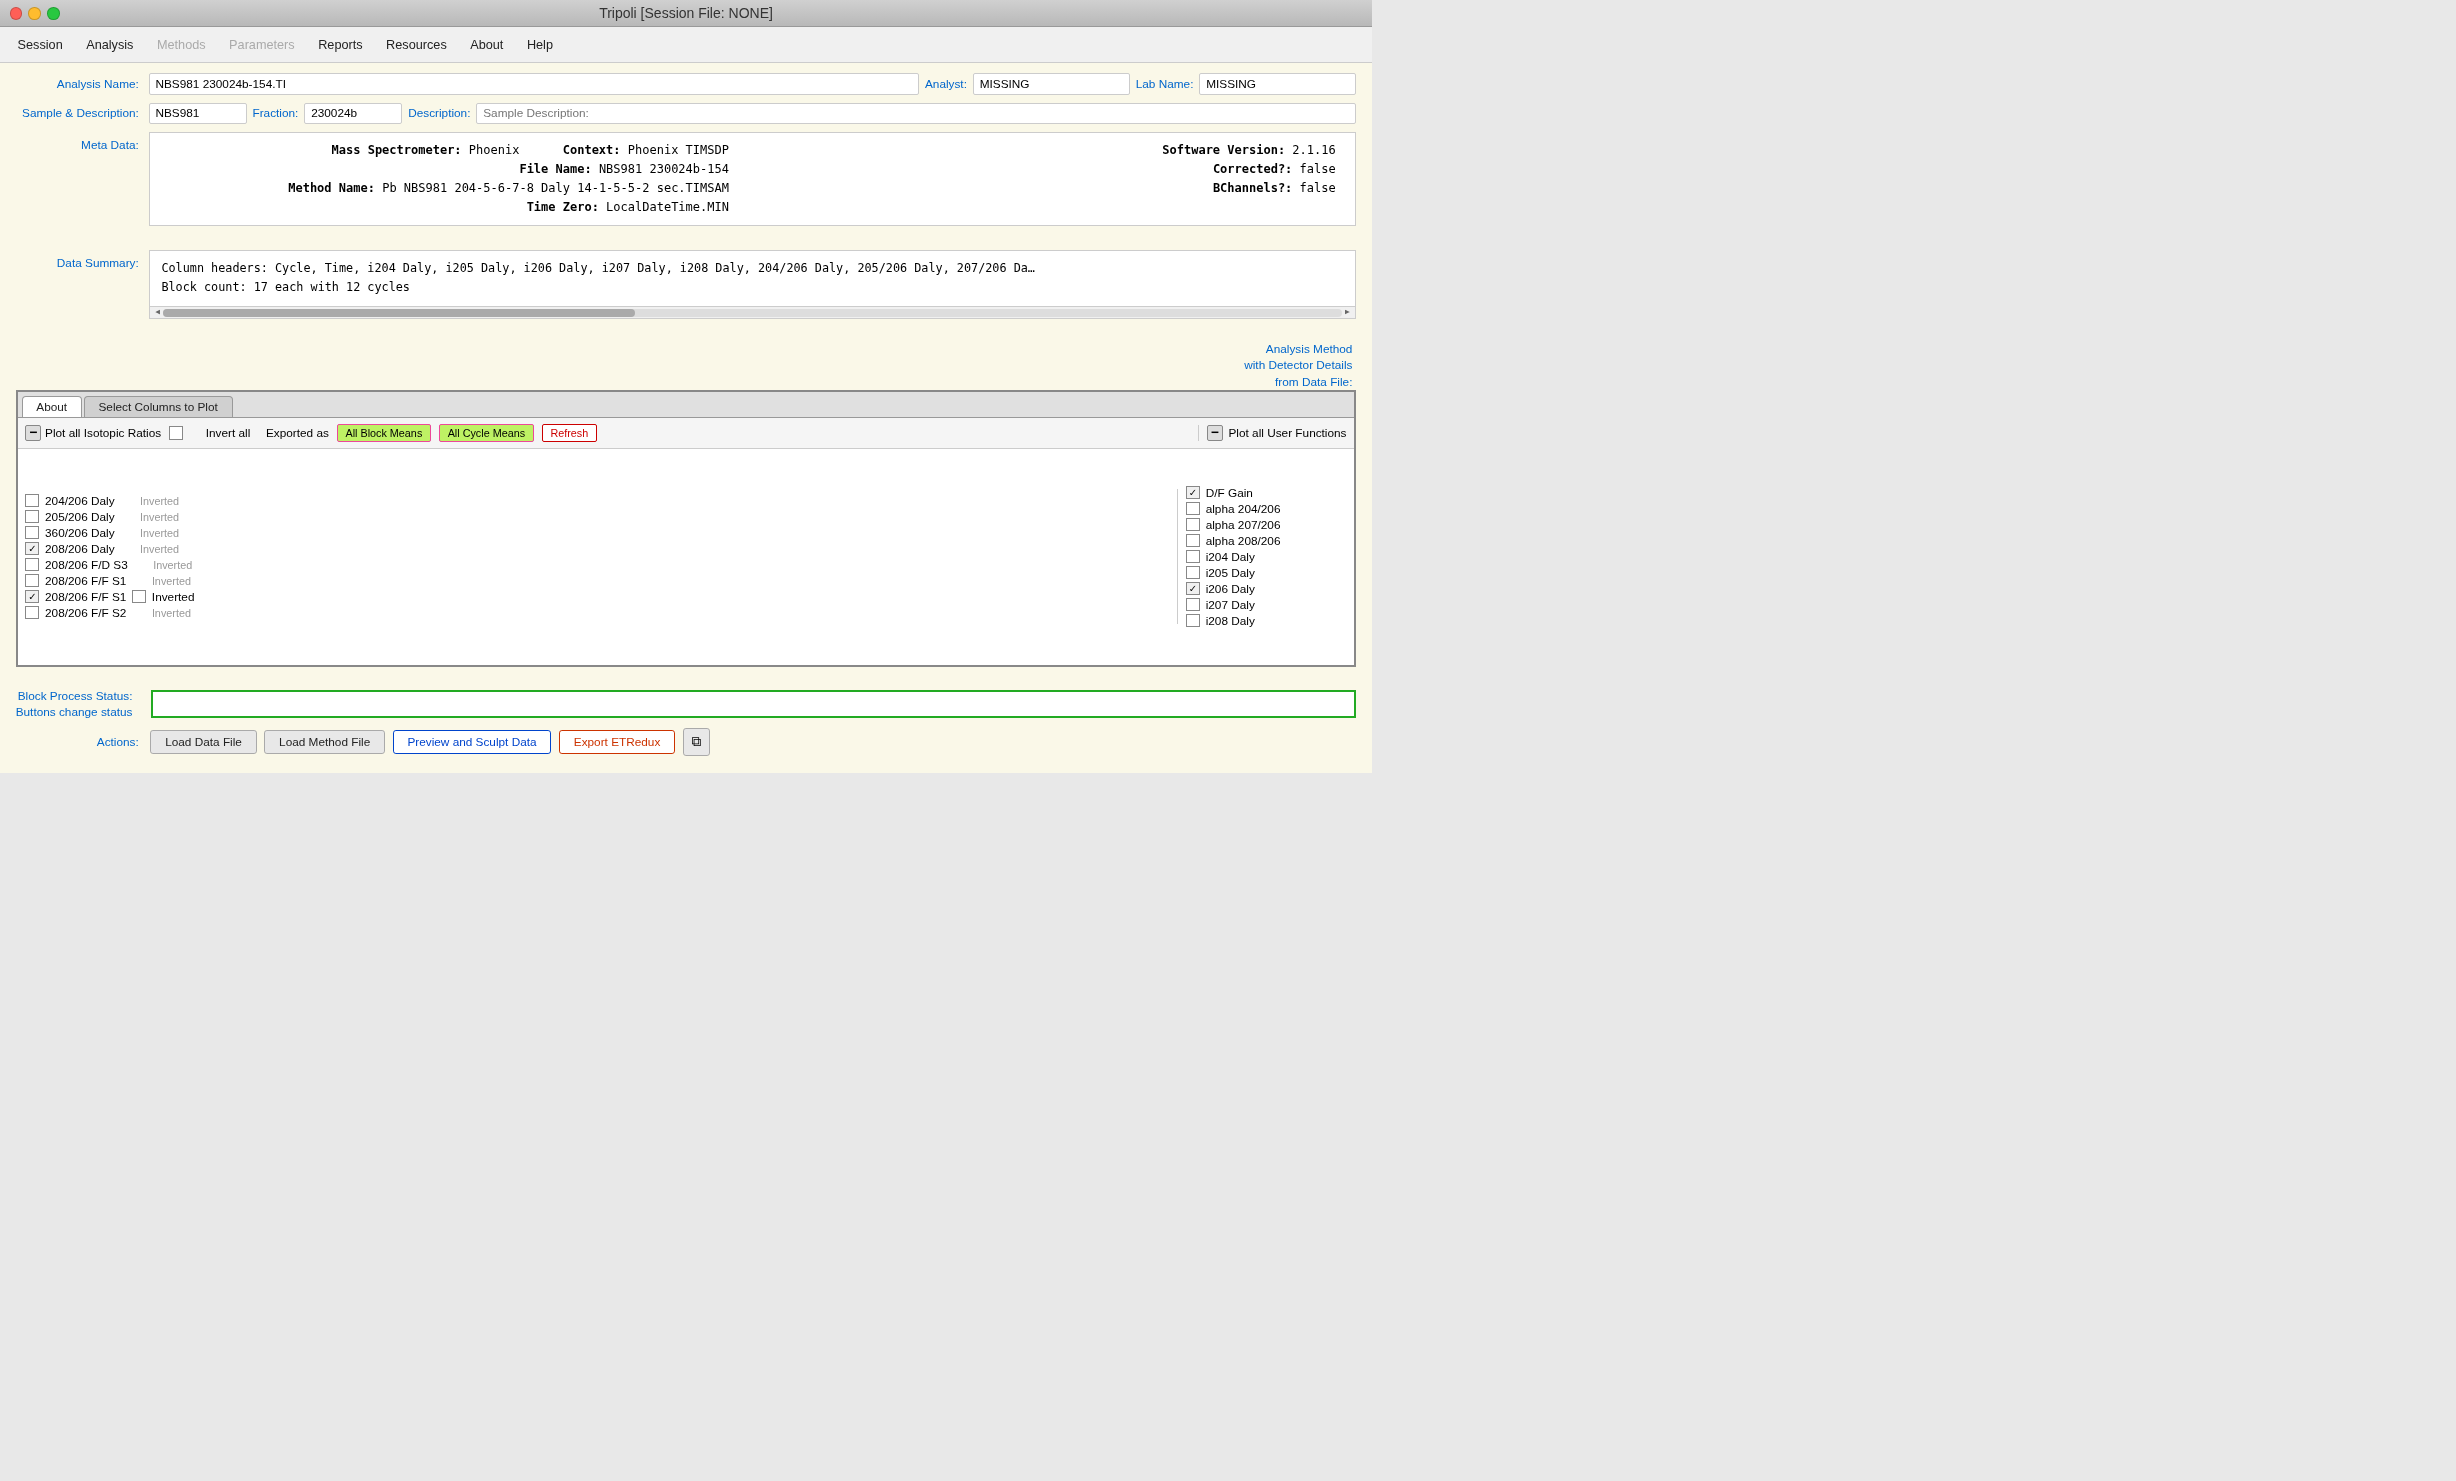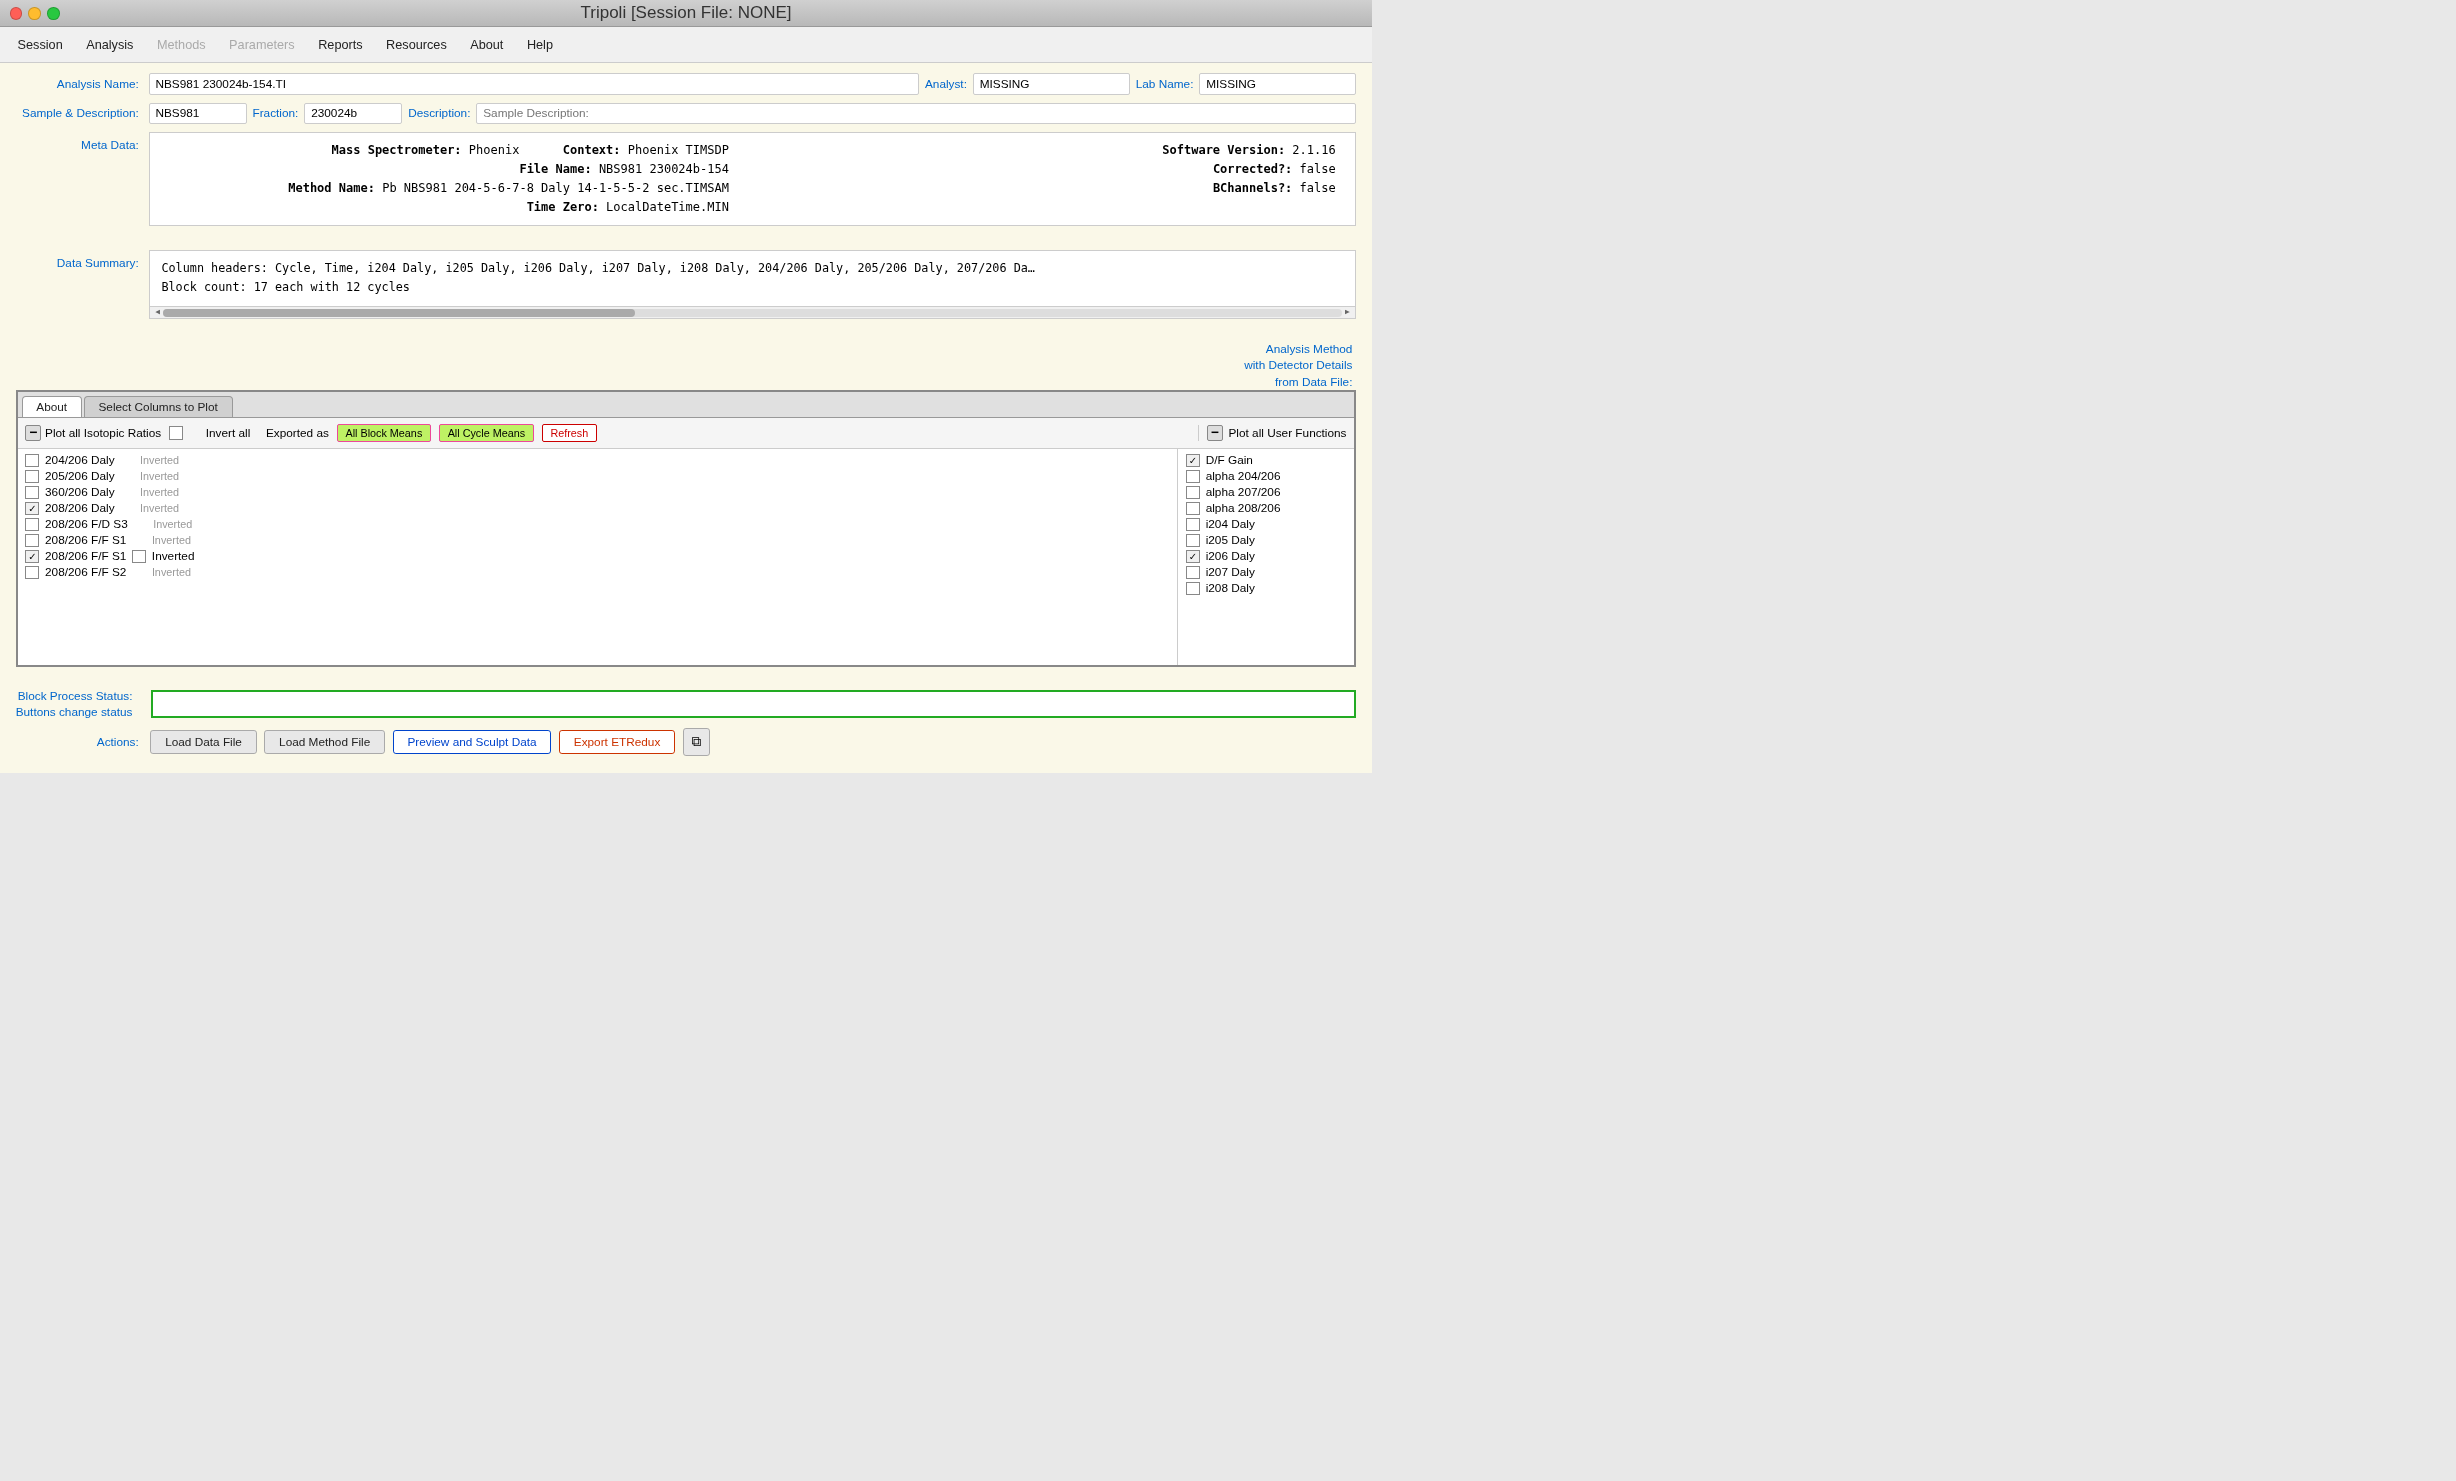--- a/index.html
+++ b/index.html
@@ -33,21 +33,21 @@
       width: 12.7px;
       height: 12.7px;
       border-radius: 50%;
       border: 1px solid rgba(0,0,0,0.2);
       cursor: pointer;
     }
     .tb-btn.close { background: #ff5f57; }
     .tb-btn.minimize { background: #febc2e; }
     .tb-btn.maximize { background: #28c840; }
     .title-bar-title {
-      font-size: 17px;
+      font-size: 14px;
       color: #333;
       font-weight: 500;
     }
 
     
     .menu-bar {
       background: #f0f0f0;
       height: 36px;
       display: flex;
       align-items: center;
@@ -253,20 +253,21 @@
     .control-btn.refresh {
       border: 1px solid #cc0000;
       color: #cc0000;
       background: #fff;
     }
 
     
     .plot-lists {
       display: flex;
       height: 216px;
+      align-items: center;
     }
     .plot-list-left {
       flex: 1;
       border-right: 1px solid #ccc;
       padding: 3.9px 7.8px;
       overflow-y: auto;
     }
     .plot-list-right {
       width: 176px;
       padding: 3.9px 7.8px;

